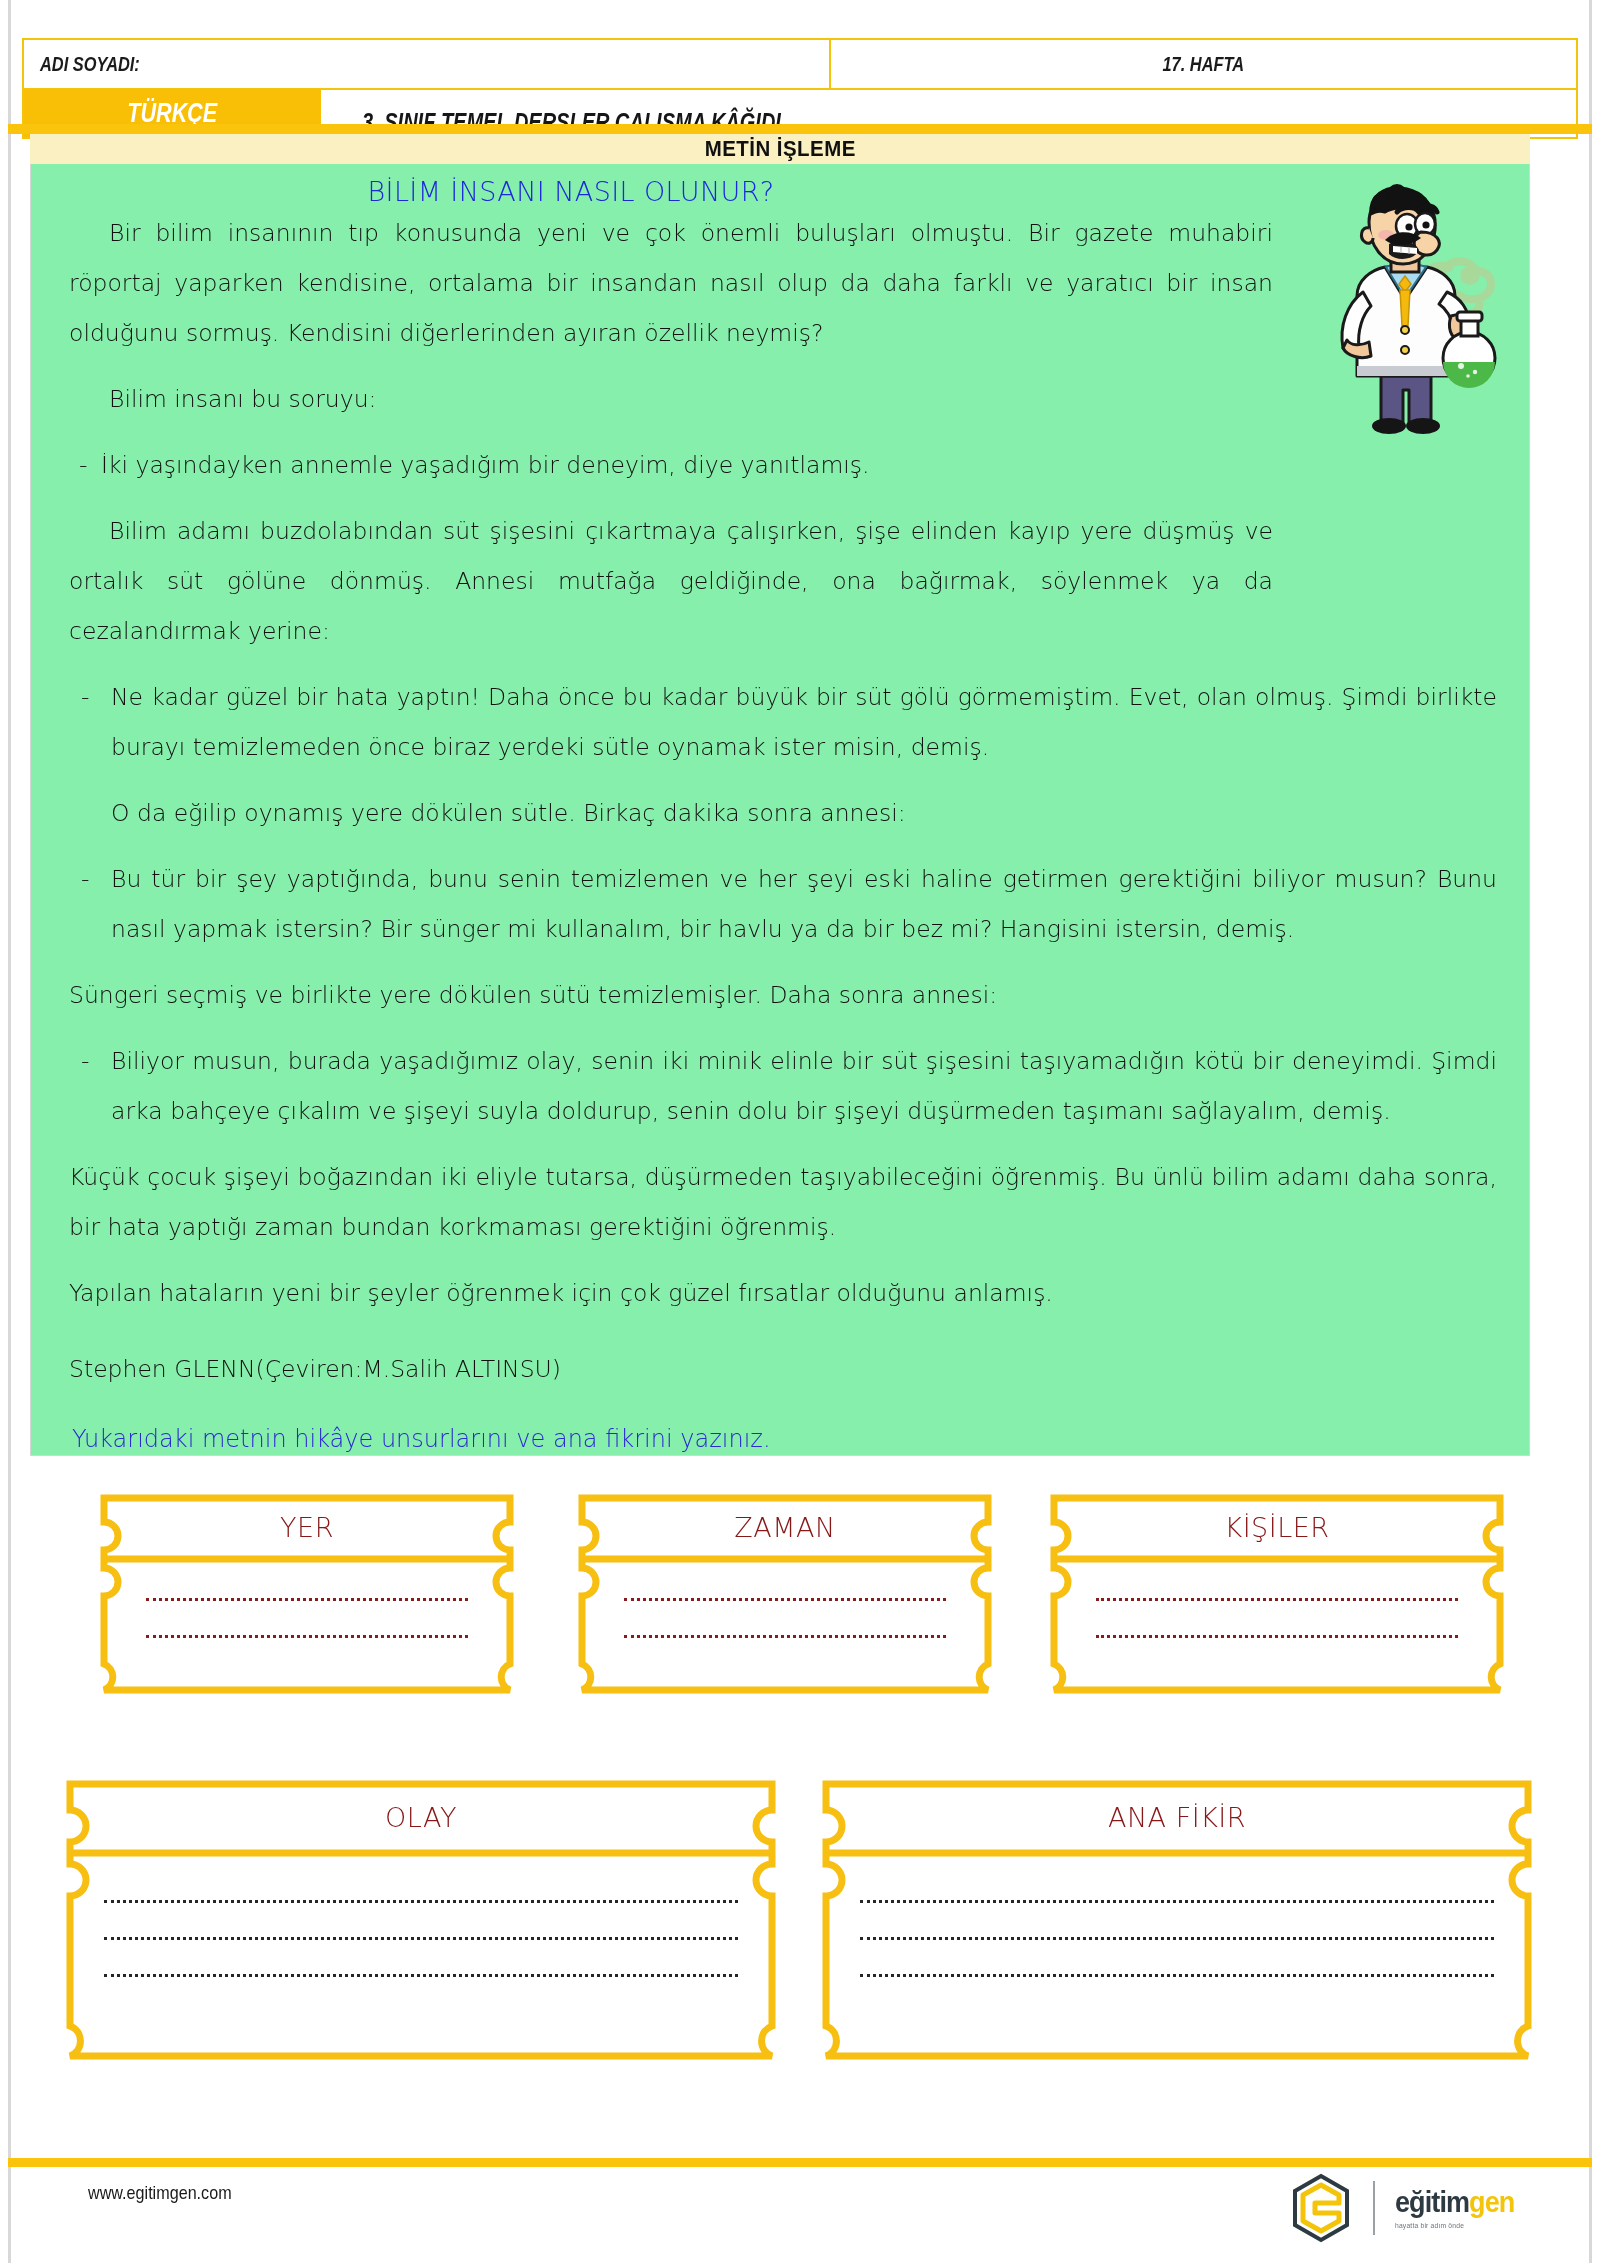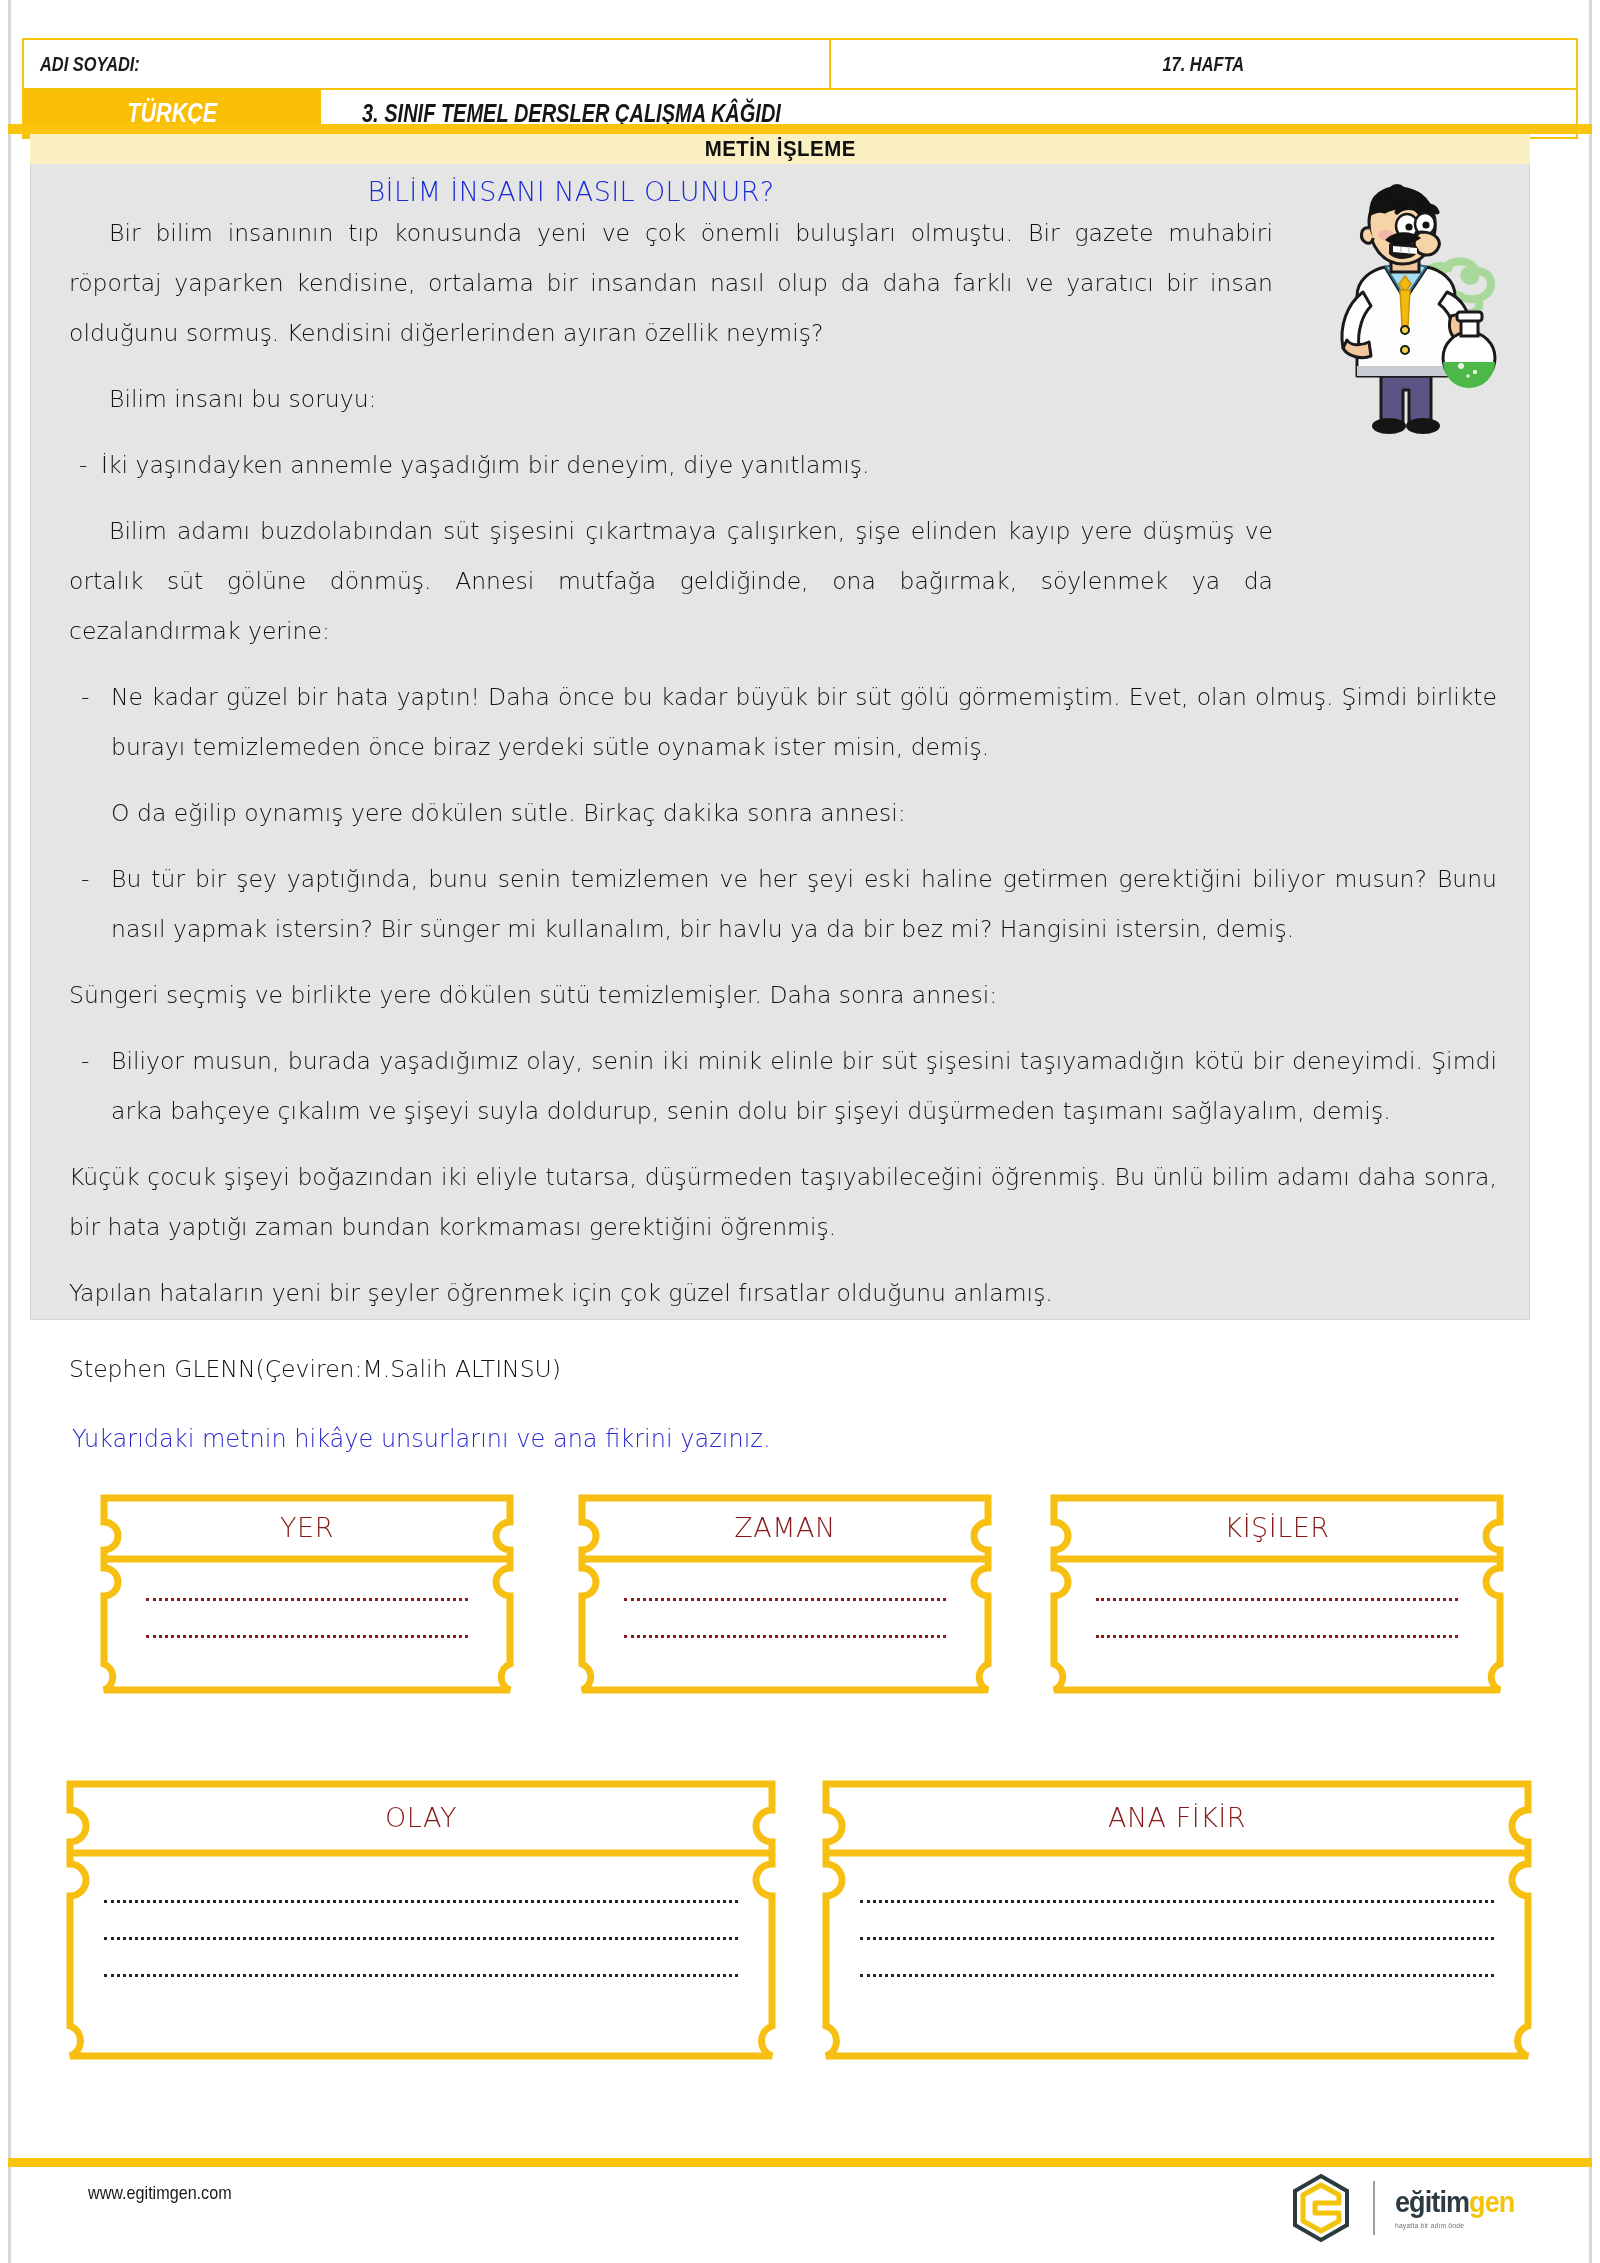--- a/index.html
+++ b/index.html
@@ -92,21 +92,21 @@
   }
   .subject-chip .cond-bold {
     color: #ffffff;
     font-size: 27px;
     transform: scaleX(0.8);
     transform-origin: center center;
   }
   .sheet-title {
     flex: 1;
     display: flex;
-    align-items: center;
+    align-items: flex-end;
     padding-left: 5px;
   }
   .sheet-title .cond-bold {
     font-size: 25px;
     color: #161616;
     transform: scaleX(0.80);
   }
 
   
   .hdr-underbar {
@@ -138,22 +138,22 @@
     letter-spacing: 0.5px;
     transform: scaleX(0.93);
   }
 
   
   .reading-card {
     position: absolute;
     left: 30px;
     top: 164px;
     width: 1500px;
-    height: 1156px;
-    background: #e5e5e5;
+    height: 1292px;
+    background: #86efac;
     border: 1px solid #d5d5d5;
     border-top: none;
     box-sizing: border-box;
   }
 
   .text-title {
     position: absolute;
     left: 0;
     top: 12px;
     width: 1080px;

